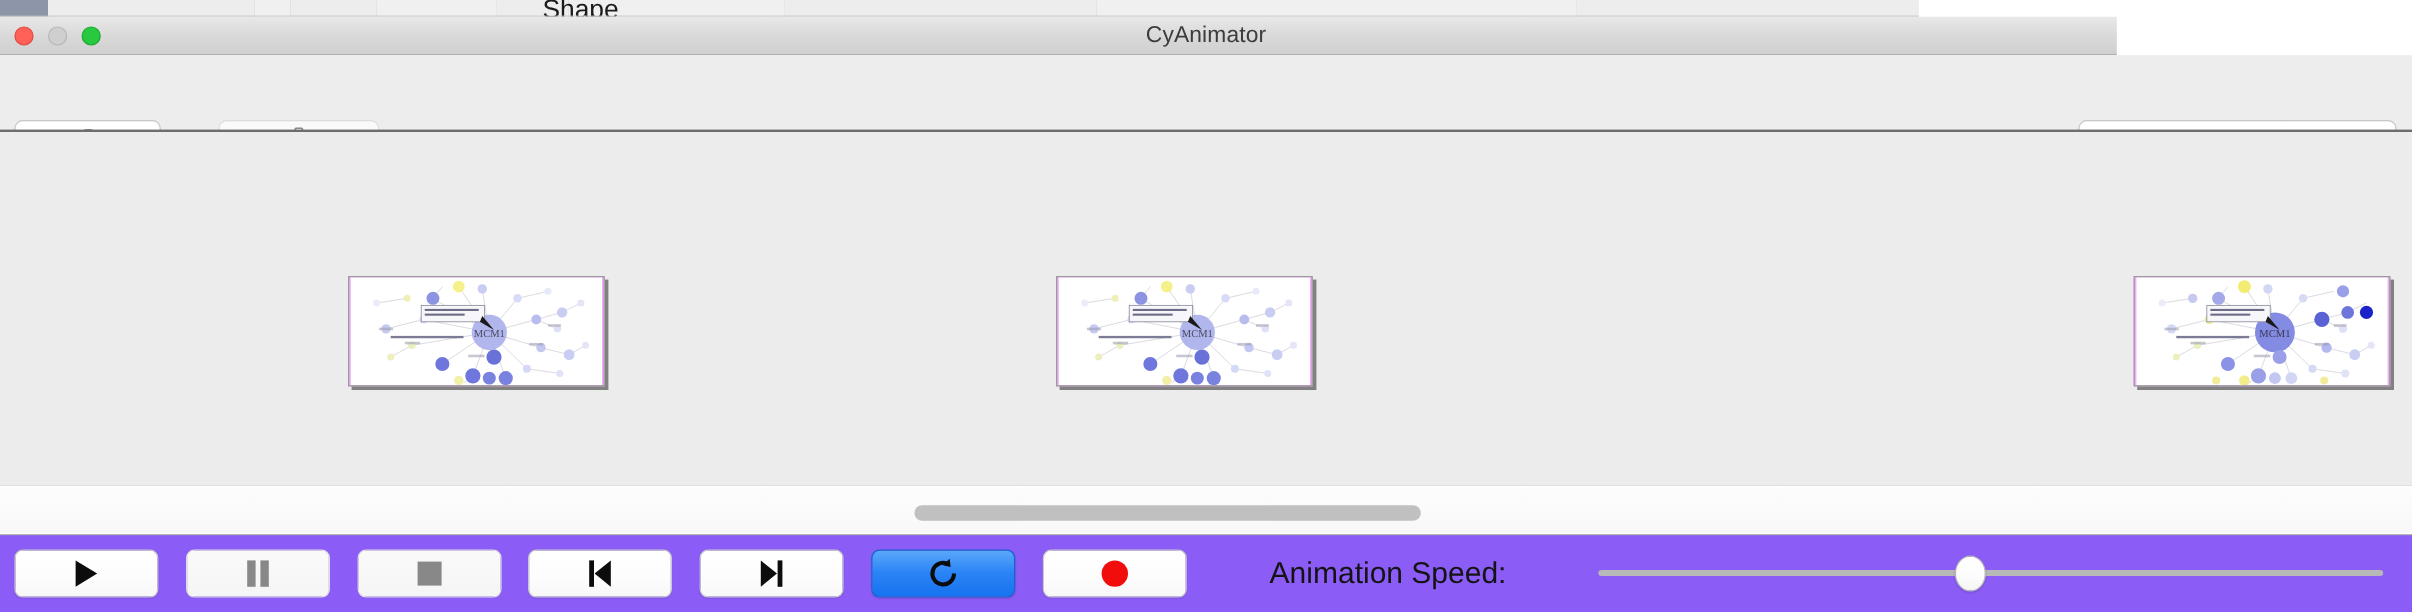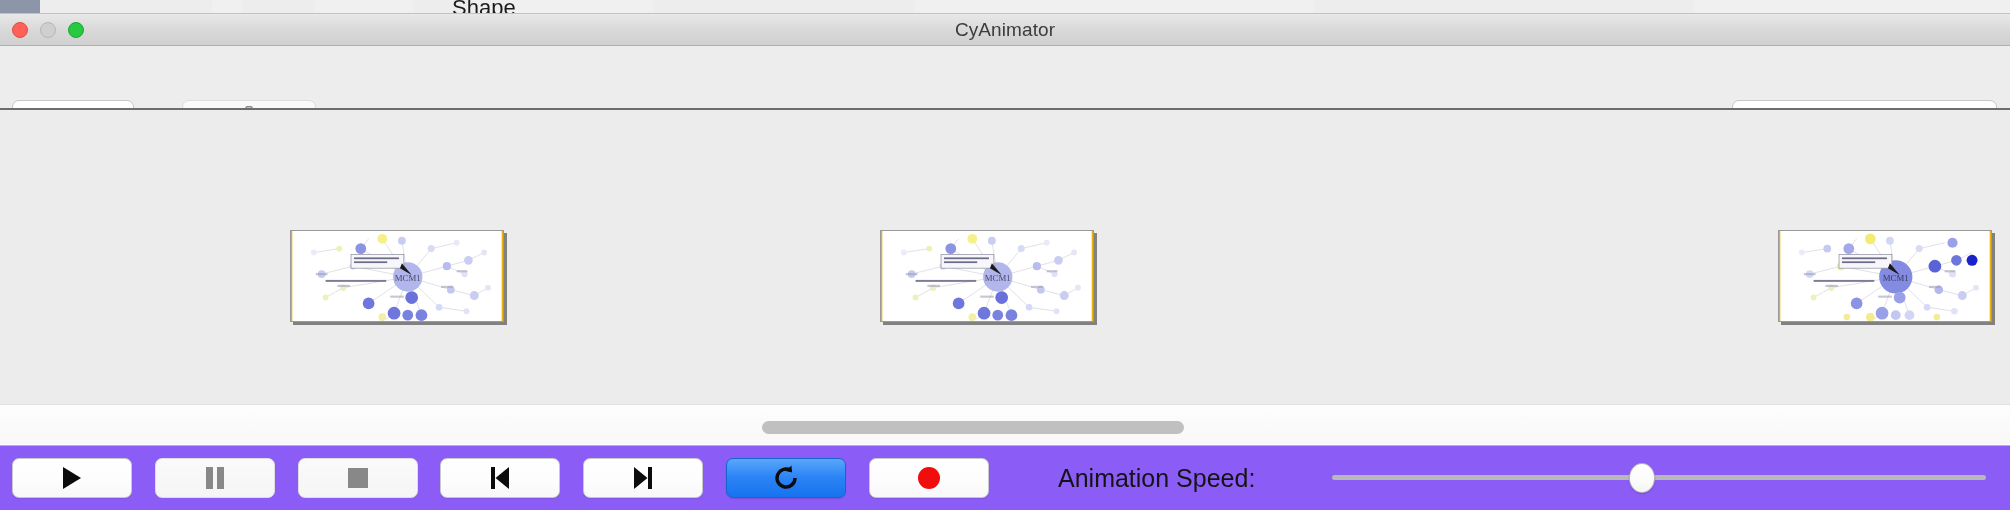--- a/index.html
+++ b/index.html
@@ -20,21 +20,21 @@
     position: relative;
     width: 2010px;
     height: 510px;
     overflow: hidden;
   }
 
   
   .bg-strip {
     position: absolute;
     left: 0; top: 0;
-    width: 2010px; height: 14px;
+    width: 1599px; height: 14px;
     background: #fbfbfb;
     overflow: hidden;
   }
   .bg-chunk {
     position: absolute;
     top: 0;
     height: 14px;
     background: #f0f0f0;
     border-right: 1px solid #b9b9b9;
   }
@@ -51,21 +51,21 @@
     position: absolute;
     left: 0; top: 13px;
     width: 2010px; height: 1px;
     background: #c2c2c2;
   }
 
   
   .titlebar {
     position: absolute;
     left: 0; top: 14px;
-    width: 2010px; height: 32px;
+    width: 1764px; height: 32px;
     background: linear-gradient(to bottom, #e8e8e8 0%, #d8d8d8 55%, #d0d0d0 100%);
     border-bottom: 1px solid #b0b0b0;
     box-sizing: border-box;
     padding-left: 36px;
   }
   .traffic {
     position: absolute;
     top: 8px;
     width: 16px; height: 16px;
     border-radius: 50%;
@@ -153,21 +153,21 @@
     overflow: hidden;
   }
 
   .frame-thumb {
     position: absolute;
     top: 212px;
     width: 214px;
     height: 92px;
     transform: translateY(-92px);
     box-sizing: border-box;
-    background: #eab308;
+    background: #f0abfc;
     border: 1px solid #9a9a9a;
     box-shadow: 3px 3px 0 rgba(110,110,110,0.85);
     overflow: hidden;
     cursor: pointer;
   }
   .frame-thumb .net { display: block; width: 100%; height: 100%; }
 
   
   .hscroll-track {
     position: absolute;

